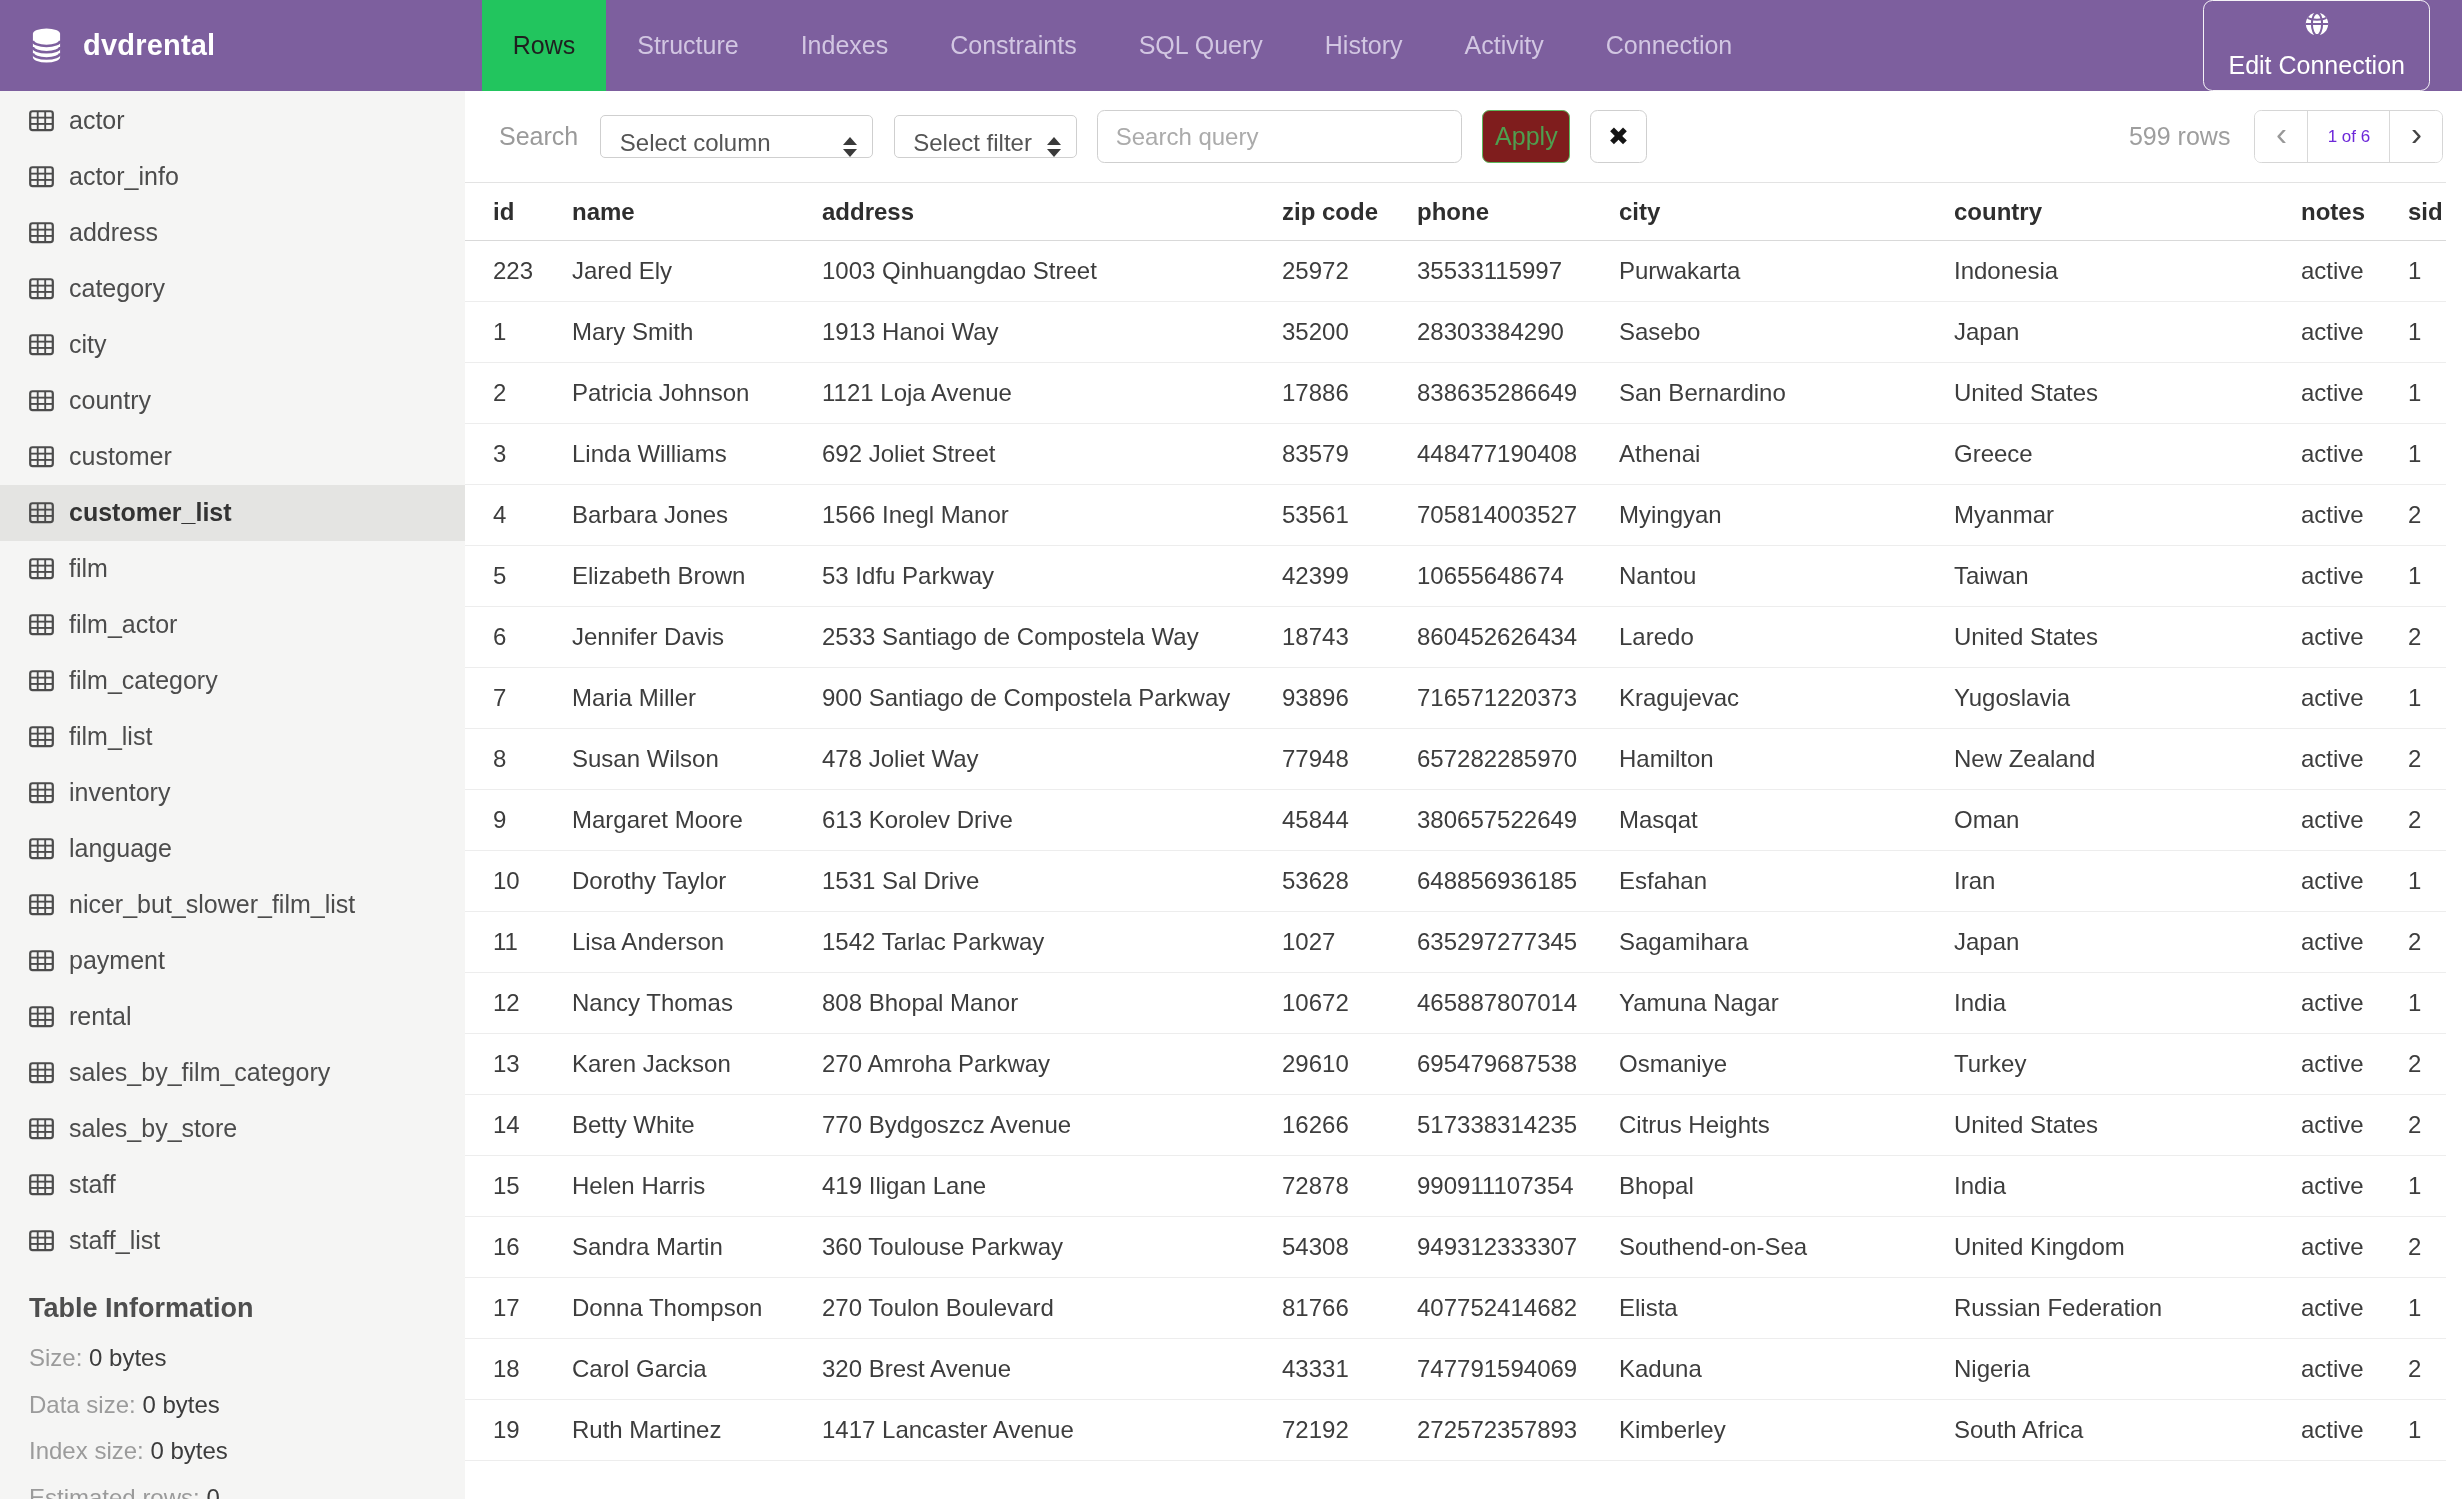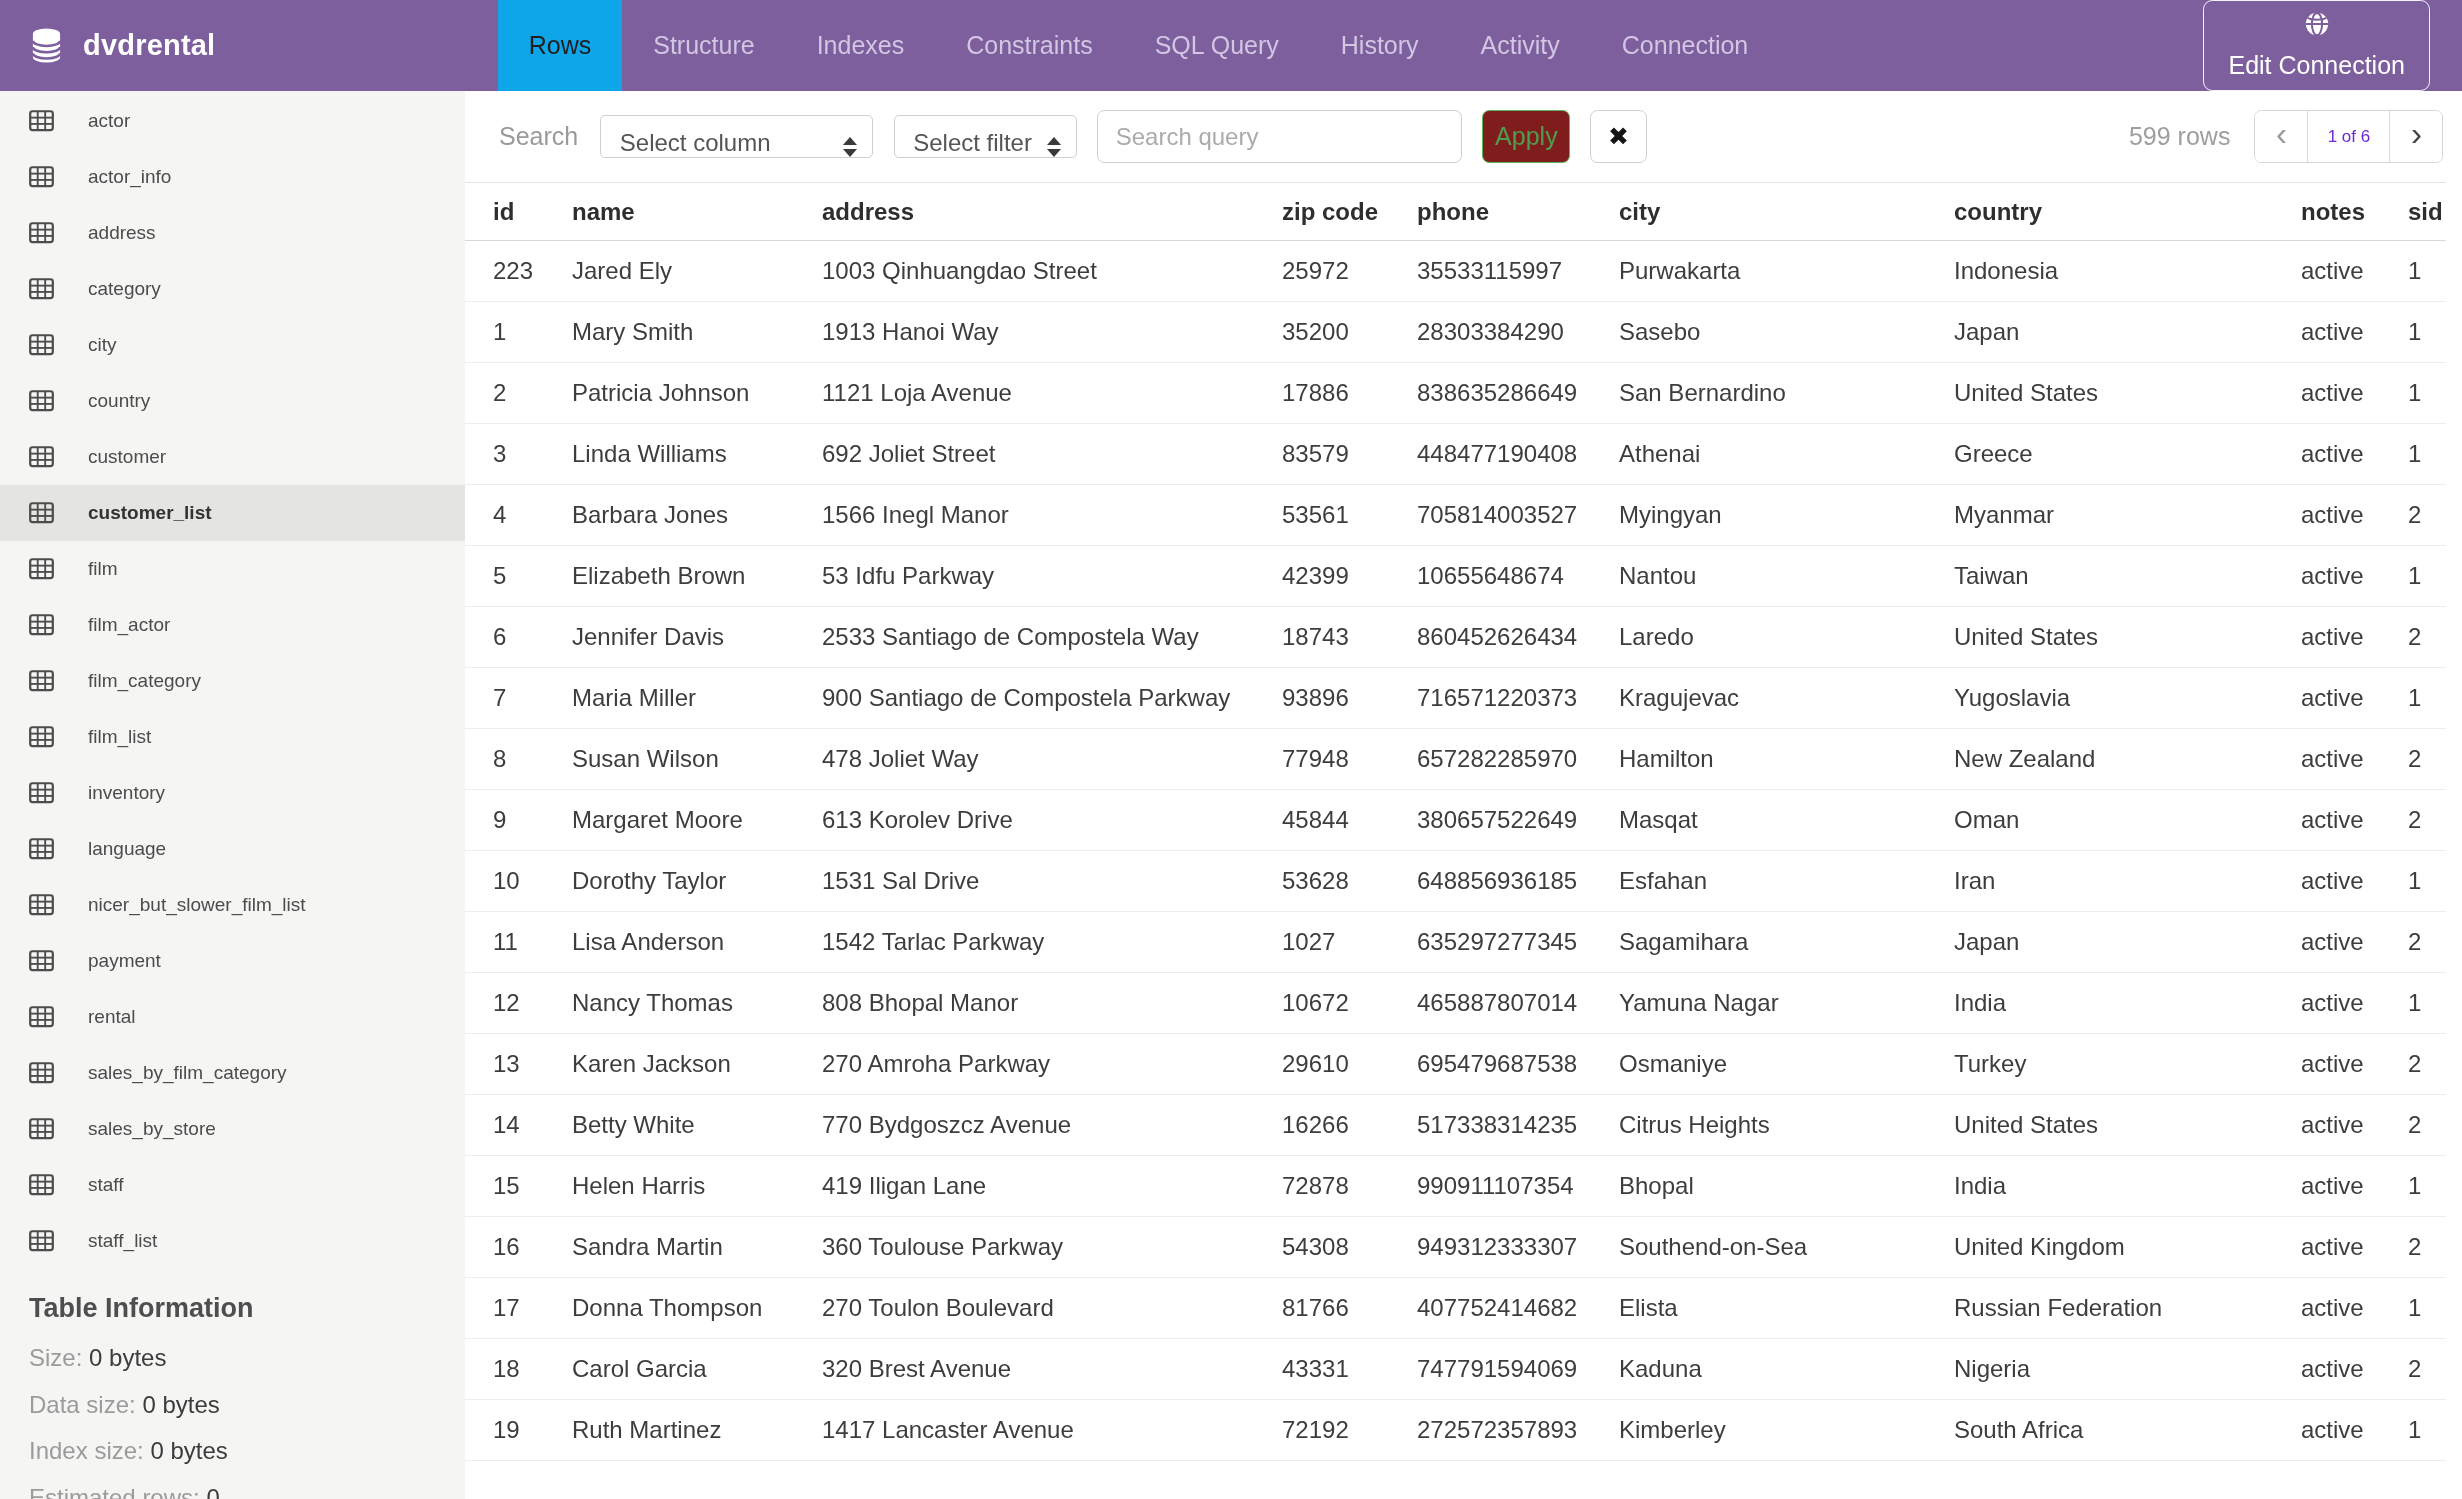--- a/index.html
+++ b/index.html
@@ -7,35 +7,35 @@
   body { font-family:"Liberation Sans","DejaVu Sans",sans-serif; background:#fff; color:#333; }
 
   
   .topbar { height:91px; background:#7D5F9E; display:flex; align-items:stretch; }
   .brand { width:465px; min-width:465px; display:flex; align-items:center; gap:20px;
            padding-left:30px; color:#fff; }
   .brand .dbname { font-size:29px; font-weight:bold; letter-spacing:0.2px; }
   .tabs { display:flex; align-items:stretch; padding-left:16.7px; }
   .tab { display:flex; align-items:center; padding:0 31px; font-size:25px;
          color:#D2C6E2; cursor:pointer; white-space:nowrap; }
-  .tab.active { background:#0ea5e9; color:#1f1f1f;margin-left:16px; }
+  .tab.active { background:#22c55e; color:#1f1f1f; }
   .edit-conn { margin-left:auto; align-self:center; margin-right:32px; display:flex;
                align-items:center; gap:14px; background:transparent;
                border:1.9px solid rgba(255,255,255,0.92); border-radius:9.3px; color:#fff;
                font-size:25px; padding:10.2px 24px; cursor:pointer;
                font-family:inherit; white-space:nowrap;flex-direction:column; }
 
   
   .frame { display:flex; height:1409px; }
 
   
   .sidebar { width:465px; min-width:465px; background:#F5F5F4; padding-top:1.9px; overflow:hidden; }
   .tables { list-style:none; }
-  .table-item { height:56px; display:flex; align-items:center; gap:34px;
-                padding-left:29px; font-size:19px; color:#4c4c4c; cursor:pointer; }
+  .table-item { height:56px; display:flex; align-items:center; gap:15px;
+                padding-left:29px; font-size:25px; color:#4c4c4c; cursor:pointer; }
   .table-item.selected { background:#E4E4E2; font-weight:bold; color:#333; }
   .ticon { flex:0 0 auto; display:block; }
 
   .tinfo { padding-left:29px; margin-top:24px; }
   .tinfo h3 { font-size:27px; color:#4e4e4e; margin-bottom:20.4px; }
   .tinfo-row { font-size:24px; color:#3c3c3c; margin-bottom:18.6px; }
   .tinfo-label { color:#9b9b9b; }
 
   
   .content { flex:1; min-width:0; display:flex; flex-direction:column; background:#fff; }

